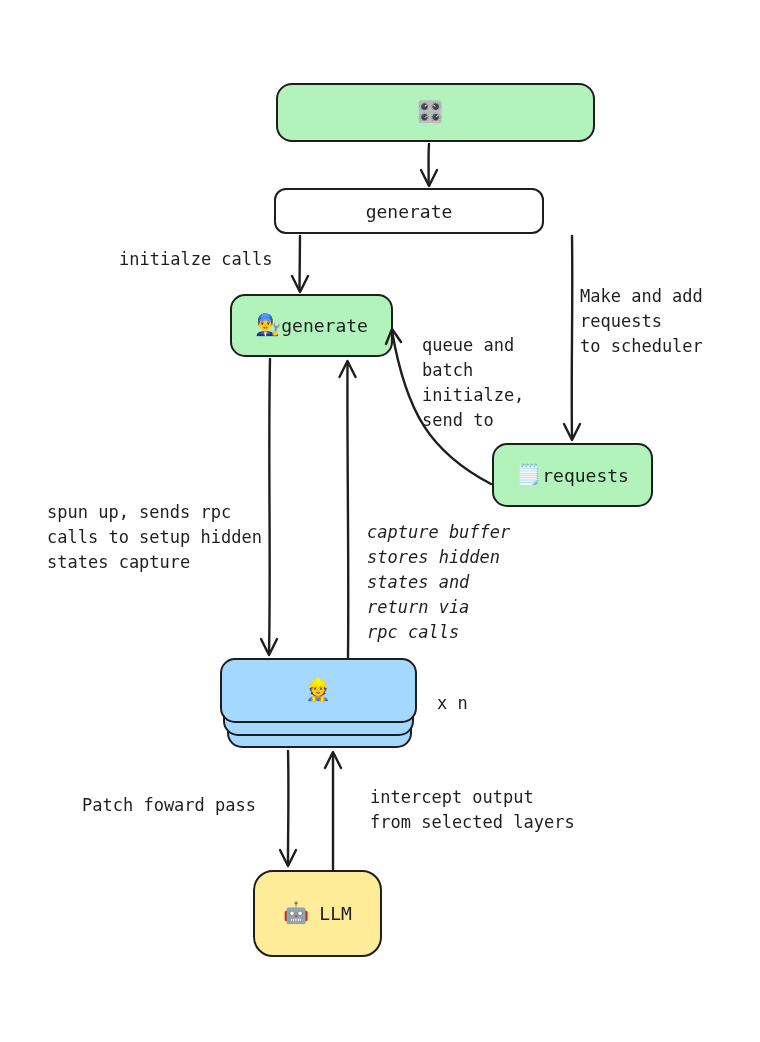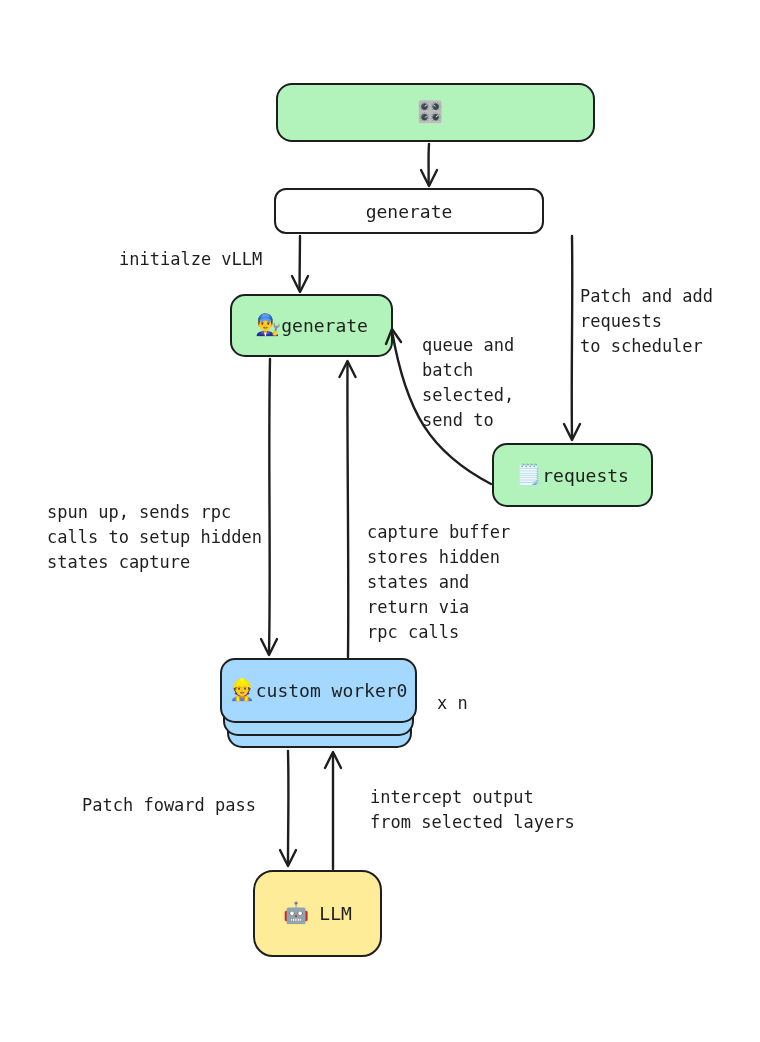--- a/index.html
+++ b/index.html
@@ -54,21 +54,20 @@
       <span class="emoji">🗒️</span>
       <span>requests</span>
     </div>
   </div>
 
   <div class="node fill-blue" style="left:227px; top:676px; width:185px; height:72px; border-radius:15px;"></div>
   <div class="node fill-blue" style="left:223px; top:667px; width:191px; height:69px; border-radius:15px;"></div>
   <div class="node fill-blue" style="left:220px; top:658px; width:197px; height:65px; border-radius:15px;">
     <div class="node-label">
       <span class="emoji">👷</span>
-      <span>custom worker0</span>
     </div>
   </div>
 
   <div class="node fill-yellow" style="left:253px; top:870px; width:129px; height:87px; border-radius:20px;">
     <div class="node-label">
       <span class="emoji gap">🤖</span>
       <span>LLM</span>
     </div>
   </div>
 
@@ -100,36 +99,36 @@
     <g>
       <path class="stroke" d="M 288 751 C 289 790 288 828 288 863"></path>
       <path class="stroke" d="M 280 850 L 288 866 L 296 850"></path>
     </g>
     <g>
       <path class="stroke" d="M 333 869 L 333 754"></path>
       <path class="stroke" d="M 325 768 L 333 752 L 341 768"></path>
     </g>
   </svg>
 
-  <div class="annotation" style="left:119px; top:247px;">initialze vLLM</div>
+  <div class="annotation" style="left:119px; top:247px;">initialze calls</div>
 
-  <div class="annotation" style="left:580px; top:284px;">Patch and add
+  <div class="annotation" style="left:580px; top:284px;">Make and add
 requests
 to scheduler</div>
 
   <div class="annotation" style="left:422px; top:333px;">queue and
 batch
-selected,
+initialze,
 send to</div>
 
   <div class="annotation" style="left:47px; top:500px;">spun up, sends rpc
 calls to setup hidden
 states capture</div>
 
-  <div class="annotation" style="left:367px; top:520px;">capture buffer
+  <div class="annotation" style="left:367px; top:520px;font-style:italic;">capture buffer
 stores hidden
 states and
 return via
 rpc calls</div>
 
   <div class="annotation" style="left:437px; top:691px;">x n</div>
 
   <div class="annotation" style="left:82px; top:793px;">Patch foward pass</div>
 
   <div class="annotation" style="left:370px; top:785px;">intercept output

